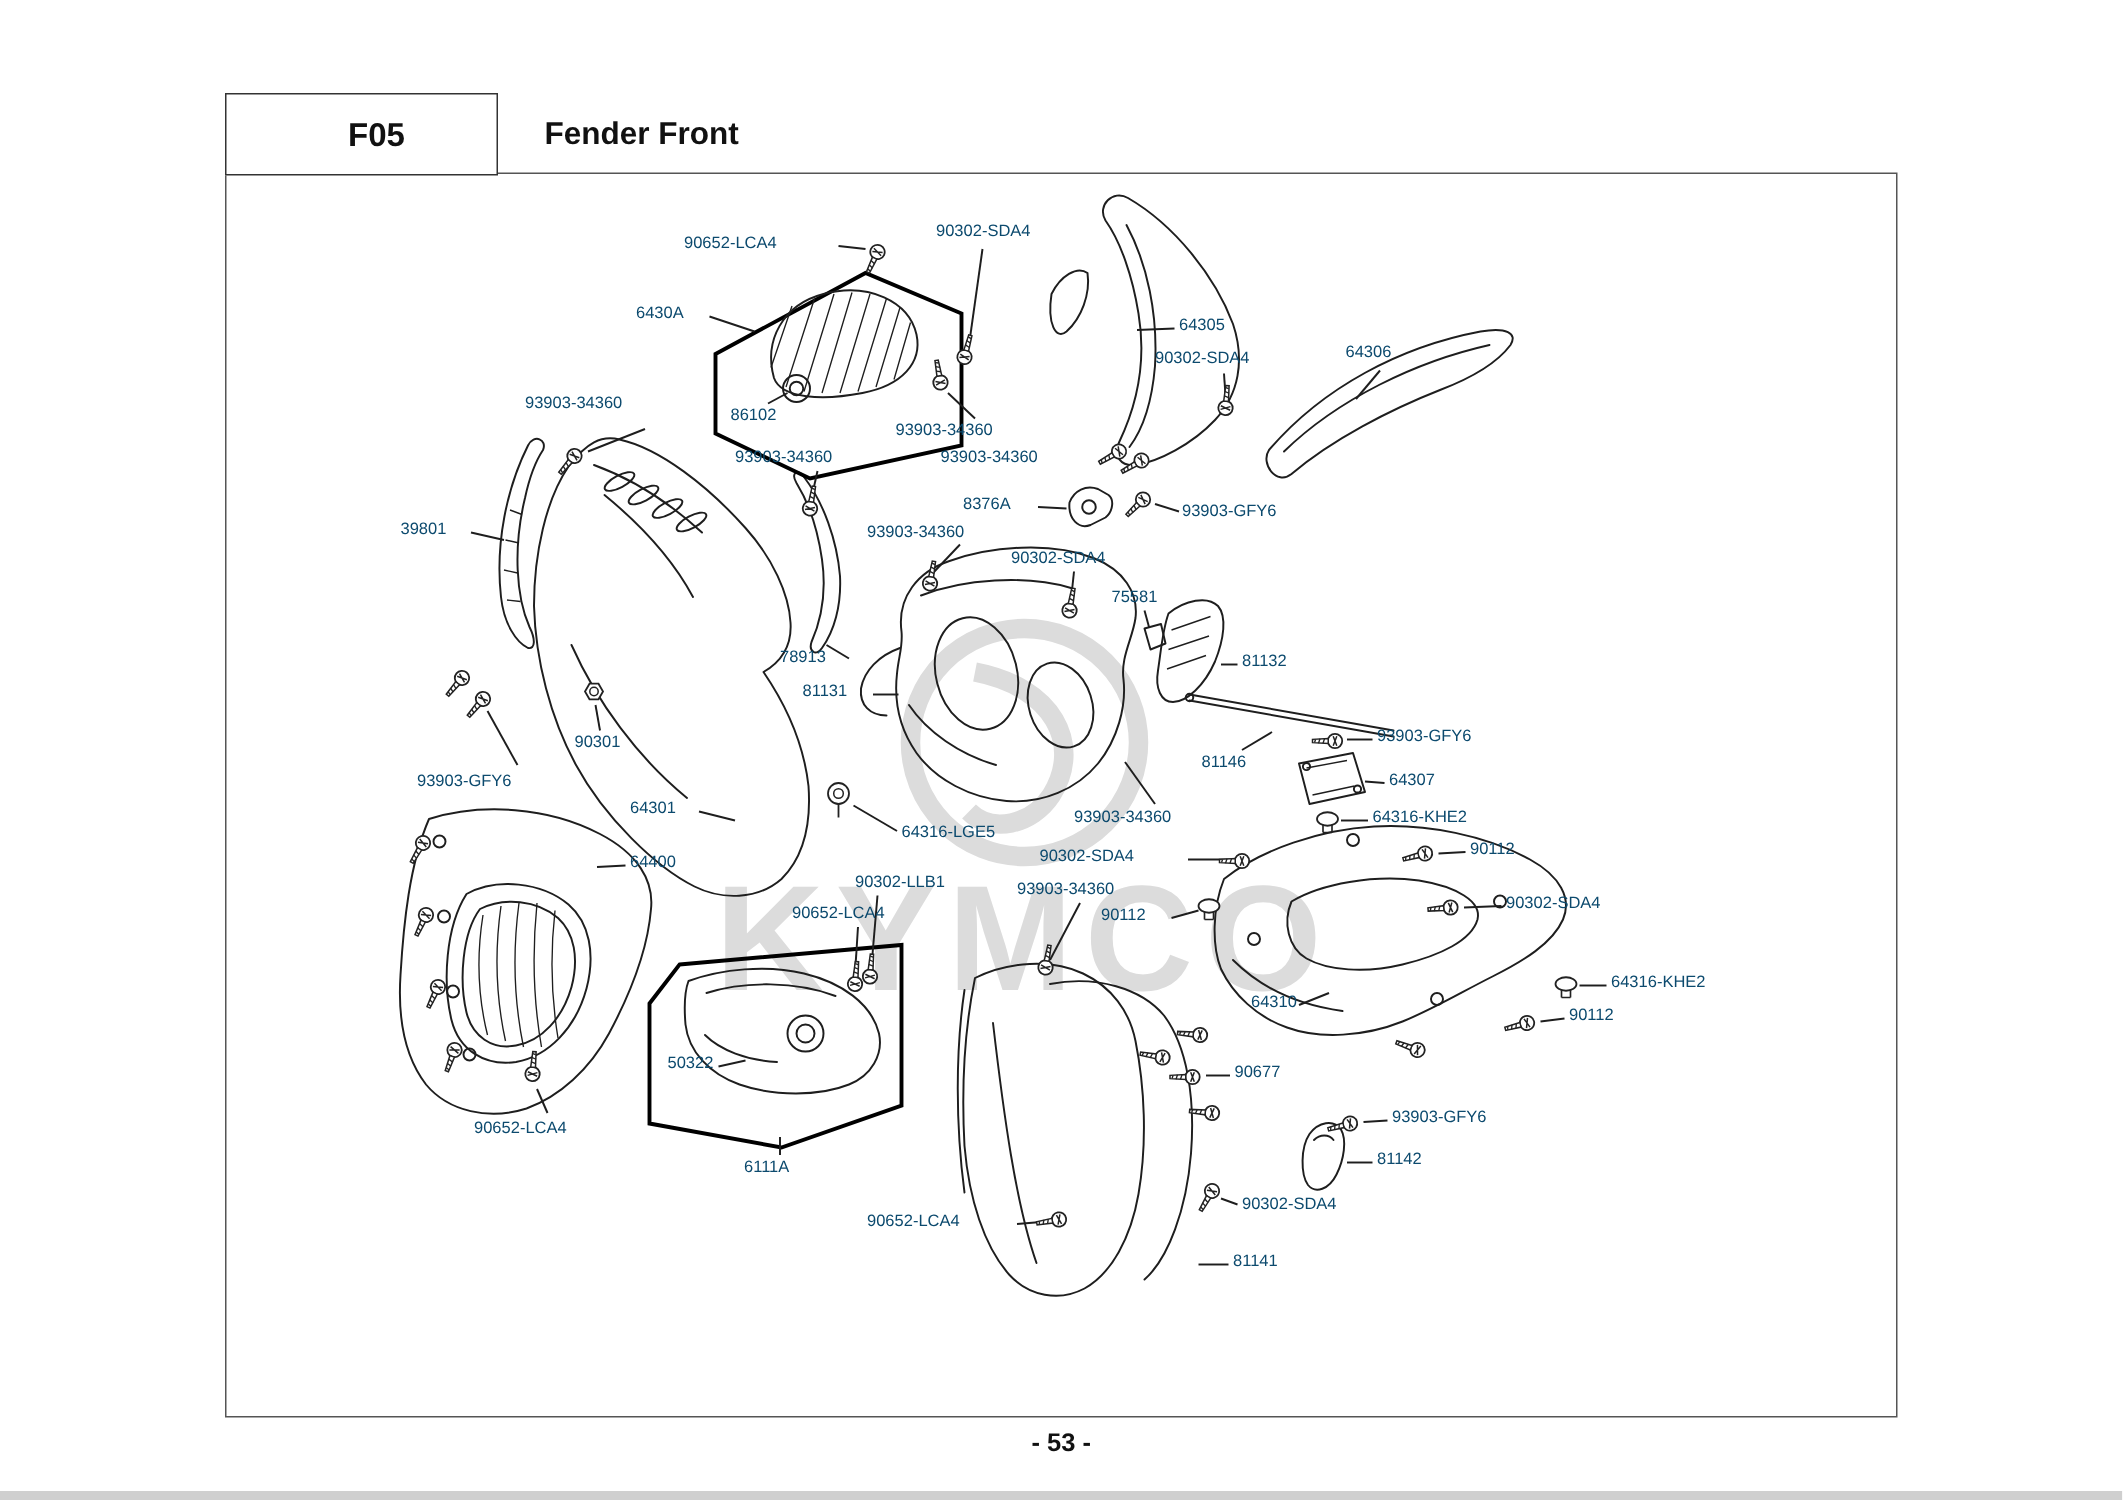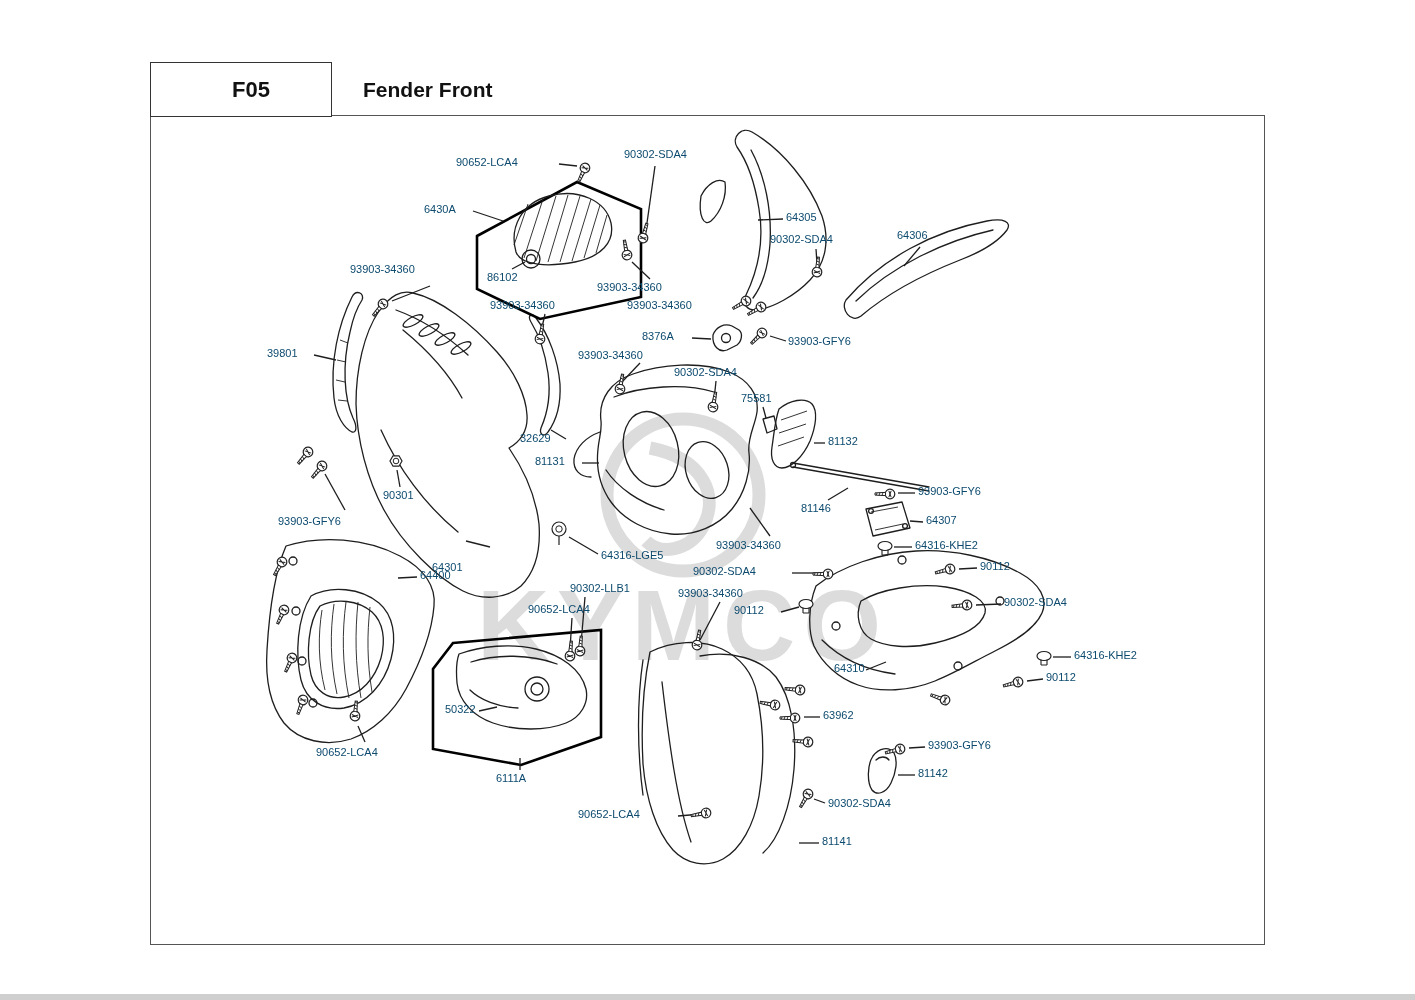--- a/index.html
+++ b/index.html
@@ -278,48 +278,49 @@
       <div class="part-label" style="left: 350px; top: 263px;">93903-34360</div>
       <div class="part-label" style="left: 597px; top: 281px;">93903-34360</div>
       <div class="part-label" style="left: 490px; top: 299px;">93903-34360</div>
       <div class="part-label" style="left: 627px; top: 299px;">93903-34360</div>
       <div class="part-label" style="left: 642px; top: 330px;">8376A</div>
       <div class="part-label" style="left: 788px; top: 335px;">93903-GFY6</div>
       <div class="part-label" style="left: 267px; top: 347px;">39801</div>
       <div class="part-label" style="left: 578px; top: 349px;">93903-34360</div>
       <div class="part-label" style="left: 674px; top: 366px;">90302-SDA4</div>
       <div class="part-label" style="left: 741px; top: 392px;">75581</div>
-      <div class="part-label" style="left: 520px; top: 432px;">32629</div>
+      <div class="part-label" style="left: 520px; top: 432px;">78913</div>
       <div class="part-label" style="left: 828px; top: 435px;">81132</div>
       <div class="part-label" style="left: 535px; top: 455px;">81131</div>
       <div class="part-label" style="left: 383px; top: 489px;">90301</div>
       <div class="part-label" style="left: 918px; top: 485px;">93903-GFY6</div>
       <div class="part-label" style="left: 801px; top: 502px;">81146</div>
       <div class="part-label" style="left: 926px; top: 514px;">64307</div>
       <div class="part-label" style="left: 278px; top: 515px;">93903-GFY6</div>
       <div class="part-label" style="left: 915px; top: 539px;">64316-KHE2</div>
-      <div class="part-label" style="left: 432px; top: 533px; margin-top: 28px;">64301</div>
+      <div class="part-label" style="left: 420px; top: 533px;">64301</div>
       <div class="part-label" style="left: 601px; top: 549px;">64316-LGE5</div>
       <div class="part-label" style="left: 716px; top: 539px;">93903-34360</div>
       <div class="part-label" style="left: 980px; top: 560px;">90112</div>
       <div class="part-label" style="left: 420px; top: 569px;">64400</div>
       <div class="part-label" style="left: 693px; top: 565px;">90302-SDA4</div>
       <div class="part-label" style="left: 570px; top: 582px;">90302-LLB1</div>
       <div class="part-label" style="left: 678px; top: 587px;">93903-34360</div>
       <div class="part-label" style="left: 1004px; top: 596px;">90302-SDA4</div>
       <div class="part-label" style="left: 528px; top: 603px;">90652-LCA4</div>
       <div class="part-label" style="left: 734px; top: 604px;">90112</div>
       <div class="part-label" style="left: 834px; top: 662px;">64310</div>
       <div class="part-label" style="left: 1074px; top: 649px;">64316-KHE2</div>
       <div class="part-label" style="left: 1046px; top: 671px;">90112</div>
       <div class="part-label" style="left: 433px; top: 703px; margin-left: 12px;">50322</div>
-      <div class="part-label" style="left: 823px; top: 709px;">63962</div>
+      <div class="part-label" style="left: 823px; top: 709px;">90677</div>
       <div class="part-label" style="left: 928px; top: 739px;">93903-GFY6</div>
       <div class="part-label" style="left: 316px; top: 746px;">90652-LCA4</div>
       <div class="part-label" style="left: 918px; top: 767px;">81142</div>
       <div class="part-label" style="left: 496px; top: 772px;">6111A</div>
       <div class="part-label" style="left: 828px; top: 797px;">90302-SDA4</div>
       <div class="part-label" style="left: 578px; top: 808px;">90652-LCA4</div>
       <div class="part-label" style="left: 822px; top: 835px;">81141</div>
     </div>
 
+  <div class="page-number">- 53 -</div>
   <div class="bottom-strip"></div>
 </div>
 
 </body></html>

